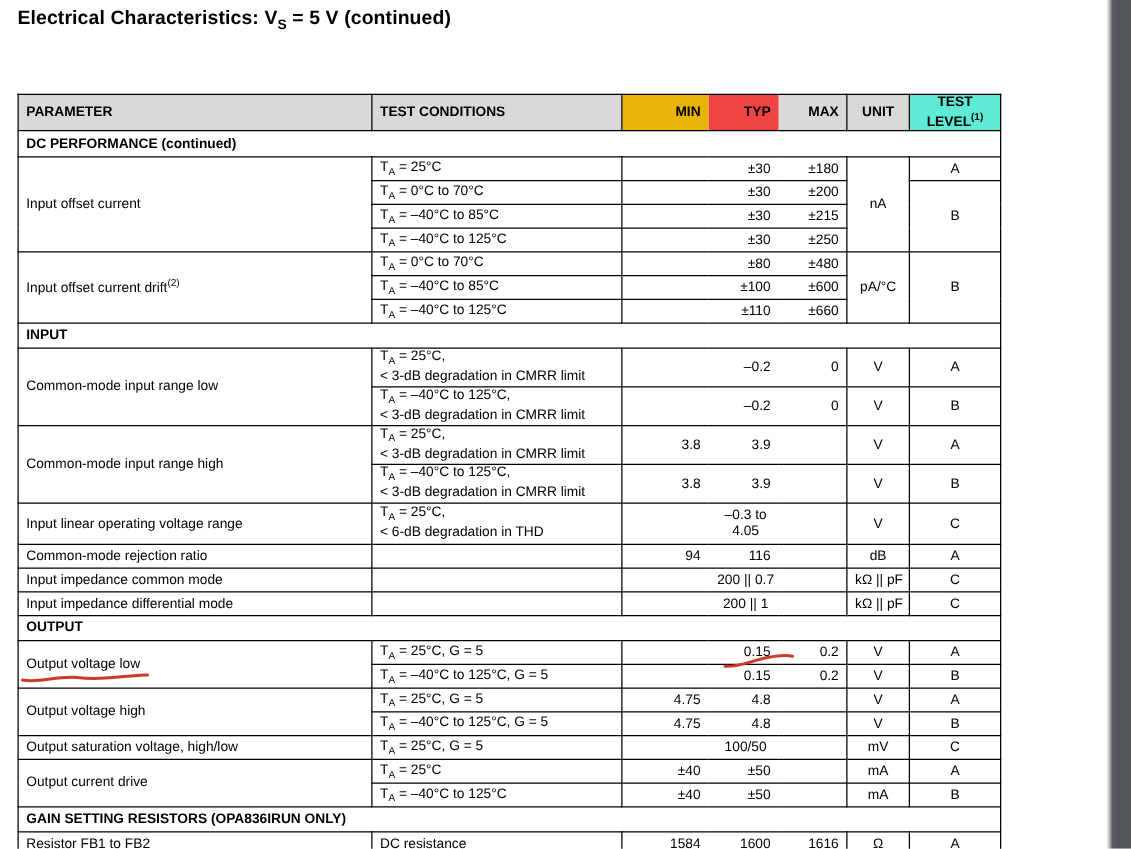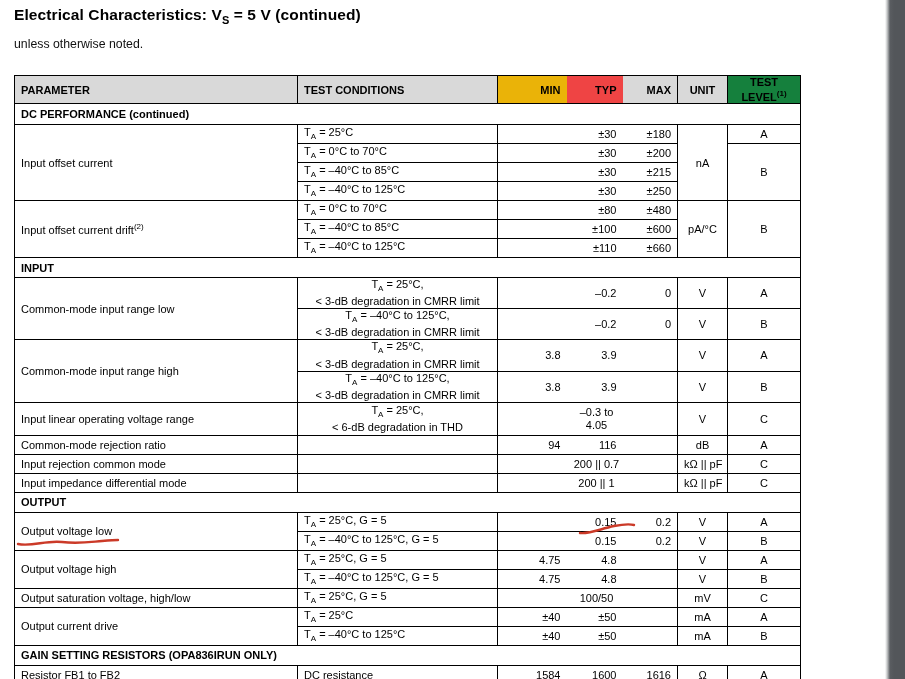--- a/index.html
+++ b/index.html
@@ -35,61 +35,60 @@
   thead th{
     font-weight:bold;text-align:center;
     border-bottom:2px solid #000;
     line-height:12px;
   }
   td.section{
     font-weight:bold;text-align:left;background:#fff;
   }
   .col-param{text-align:left;}
   .col-cond{text-align:left;}
-  .col-cond .ln,.col-typ .ln{line-height:13px;text-align:center;}
+  .col-cond .ln,.col-typ .ln{line-height:13px;}
   .col-min{text-align:right;padding-right:13px;padding-left:2px;border-right:none !important;}
   .col-typ{text-align:right;padding-right:8px;padding-left:2px;border-left:none !important;border-right:none !important;}
   .col-max{text-align:right;padding-right:4px;padding-left:2px;border-left:none !important;}
   .col-typ.center{text-align:center;padding-right:2px;}
   .col-unit{text-align:center;}
   .col-level{text-align:center;}
   .annotation{position:absolute;pointer-events:none;}
   .annotation svg{display:block;}
   .viewer-edge{
     position:absolute;top:0;right:0;width:20px;height:679px;
     background:linear-gradient(to right,#ffffff 0px,#c9cbcc 2px,#5a5d61 5px,#53565a 9px,#53565a 100%);
   }
 </style>
 </head>
 <body>
 
 <div class="page">
   <div class="page-title">Electrical Characteristics: V<sub>S</sub> = 5 V (continued)</div>
   <div class="conditions">
-      <div>unless otherwise noted.</div>
     </div>
   <table class="spec">
     <colgroup>
         <col style="width: 283px;">
         <col style="width: 200px;">
         <col style="width: 69px;">
         <col style="width: 56px;">
         <col style="width: 55px;">
         <col style="width: 50px;">
         <col style="width: 73px;">
       </colgroup>
     <thead>
         <tr style="height: 28px;">
           <th class="col-param" style="background: rgb(217, 217, 217);">PARAMETER</th>
           <th class="col-cond" style="background: rgb(217, 217, 217);">TEST CONDITIONS</th>
           <th class="col-min" style="background: #eab308;">MIN</th>
           <th class="col-typ" style="background: #ef4444;">TYP</th>
           <th class="col-max" style="background: rgb(217, 217, 217);">MAX</th>
           <th class="col-unit" style="background: rgb(217, 217, 217);">UNIT</th>
-          <th class="col-level" style="background: #15803d;">TEST<br>LEVEL<sup>(1)</sup></th>
+          <th class="col-level" style="background: #5eead4;">TEST<br>LEVEL<sup>(1)</sup></th>
         </tr>
       </thead>
     <tbody>
         <tr style="height: 21px;">
           <td colspan="7" class="section">DC PERFORMANCE (continued)</td>
         </tr>
         <tr style="height: 19px;">
           <td class="col-param" rowspan="4">Input offset current</td>
           <td class="col-cond">T<sub>A</sub> = 25°C</td>
           <td class="col-min"></td>
@@ -205,21 +204,21 @@
         <tr style="height: 19px;">
           <td class="col-param">Common-mode rejection ratio</td>
           <td class="col-cond"></td>
           <td class="col-min">94</td>
           <td class="col-typ">116</td>
           <td class="col-max"></td>
           <td class="col-unit">dB</td>
           <td class="col-level">A</td>
         </tr>
         <tr style="height: 19px;">
-          <td class="col-param">Input rejection common mode</td>
+          <td class="col-param">Input impedance common mode</td>
           <td class="col-cond"></td>
           <td class="col-min"></td>
           <td class="col-typ center">200 || 0.7</td>
           <td class="col-max"></td>
           <td class="col-unit">kΩ || pF</td>
           <td class="col-level">C</td>
         </tr>
         <tr style="height: 19px;">
           <td class="col-param">Input impedance differential mode</td>
           <td class="col-cond"></td>

